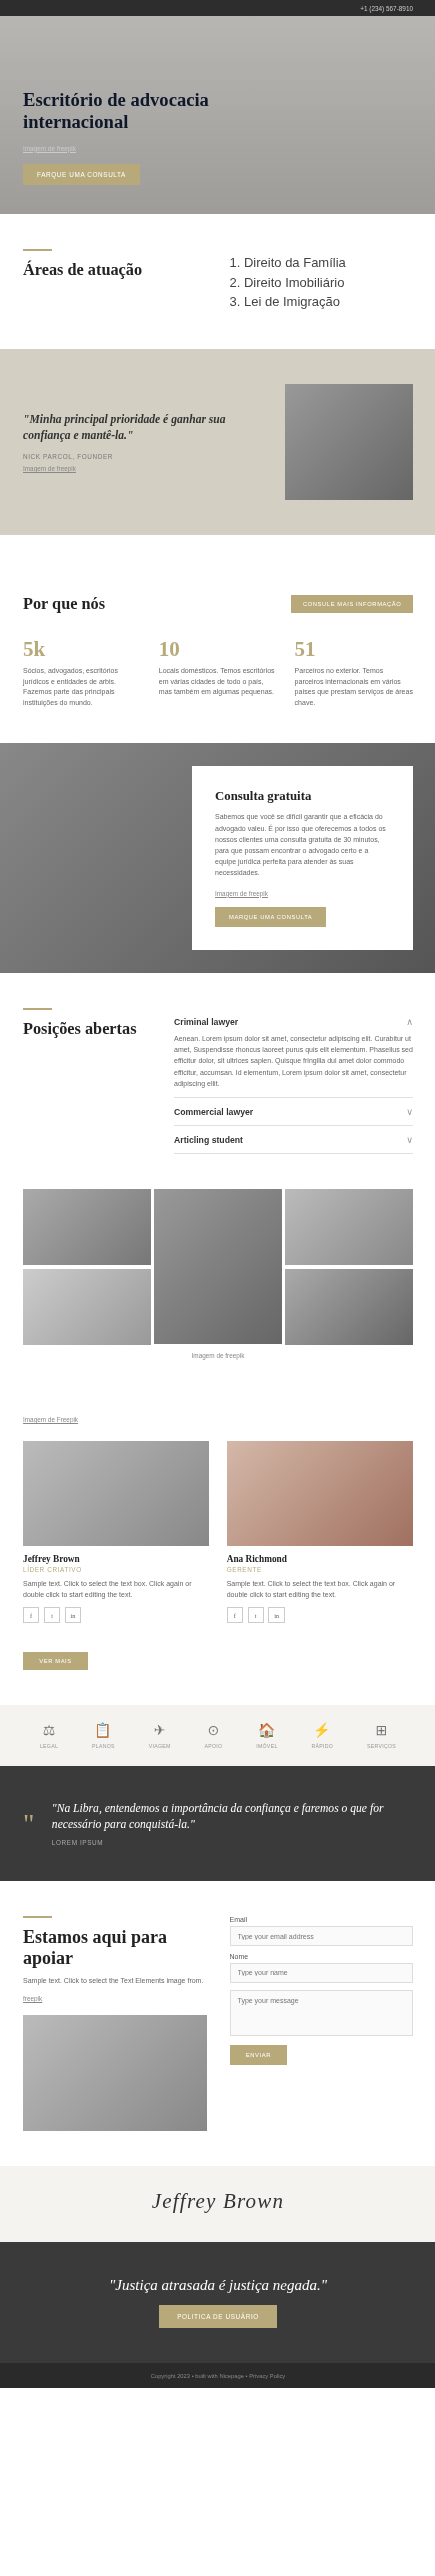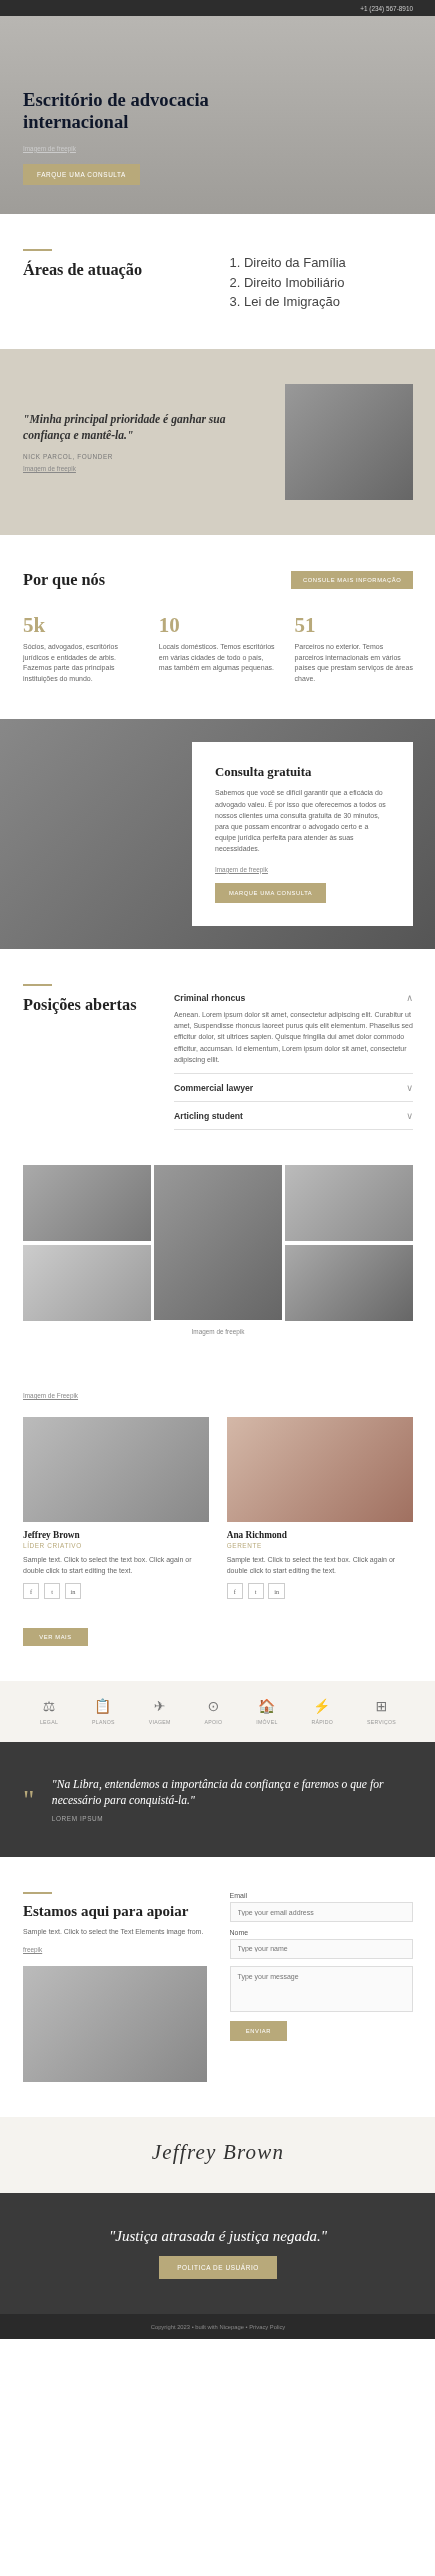--- a/index.html
+++ b/index.html
@@ -157,20 +157,21 @@
     
     .why-section {
       padding: 35px 23px;
       background: #fff;
     }
     .why-header {
       display: flex;
       justify-content: space-between;
       align-items: center;
       margin-bottom: 23px;
+      margin-top: 24px;
     }
     .why-title {
       font-size: 16.3px;
       font-weight: 700;
       color: #222;
     }
     .why-btn {
       background: #b8a97a;
       color: #fff;
       padding: 5.8px 11.6px;
@@ -474,21 +475,21 @@
     
     .support-section {
       padding: 35px 23px;
       background: #fff;
       display: flex;
       gap: 23px;
     }
     .support-left { flex: 1; }
     .support-right { flex: 1; }
     .support-title {
-      font-size: 15px;
+      font-size: 18px;
       font-weight: 700;
       color: #222;
       margin-bottom: 5.8px;
     }
     .support-divider {
       width: 29px;
       height: 1.7px;
       background: #b8a97a;
       margin-bottom: 9.3px;
     }
@@ -675,21 +676,21 @@
 
 <div class="positions-section">
   <div class="positions-left">
     <div class="section-divider"></div>
     <h2 class="section-title">Posições abertas</h2>
   </div>
   <div class="positions-right">
 
     <div class="position-item">
       <div class="position-header">
-        <span class="position-title">Criminal rhoncus</span>
+        <span class="position-title">Criminal lawyer</span>
         <span class="position-arrow">∧</span>
       </div>
       <div class="position-content">Aenean. Lorem ipsum dolor sit amet, consectetur adipiscing elit. Curabitur ut amet, Suspendisse rhoncus laoreet purus quis elit elementum. Phasellus sed efficitur dolor, sit ultrices sapien. Quisque fringilla dui amet dolor commodo efficitur, accumsan. Id elementum, Lorem ipsum dolor sit amet, consectetur adipiscing ellit.</div>
     </div>
 
     <div class="position-item">
       <div class="position-header">
         <span class="position-title">Commercial lawyer</span>
         <span class="position-arrow">∨</span>
       </div>

